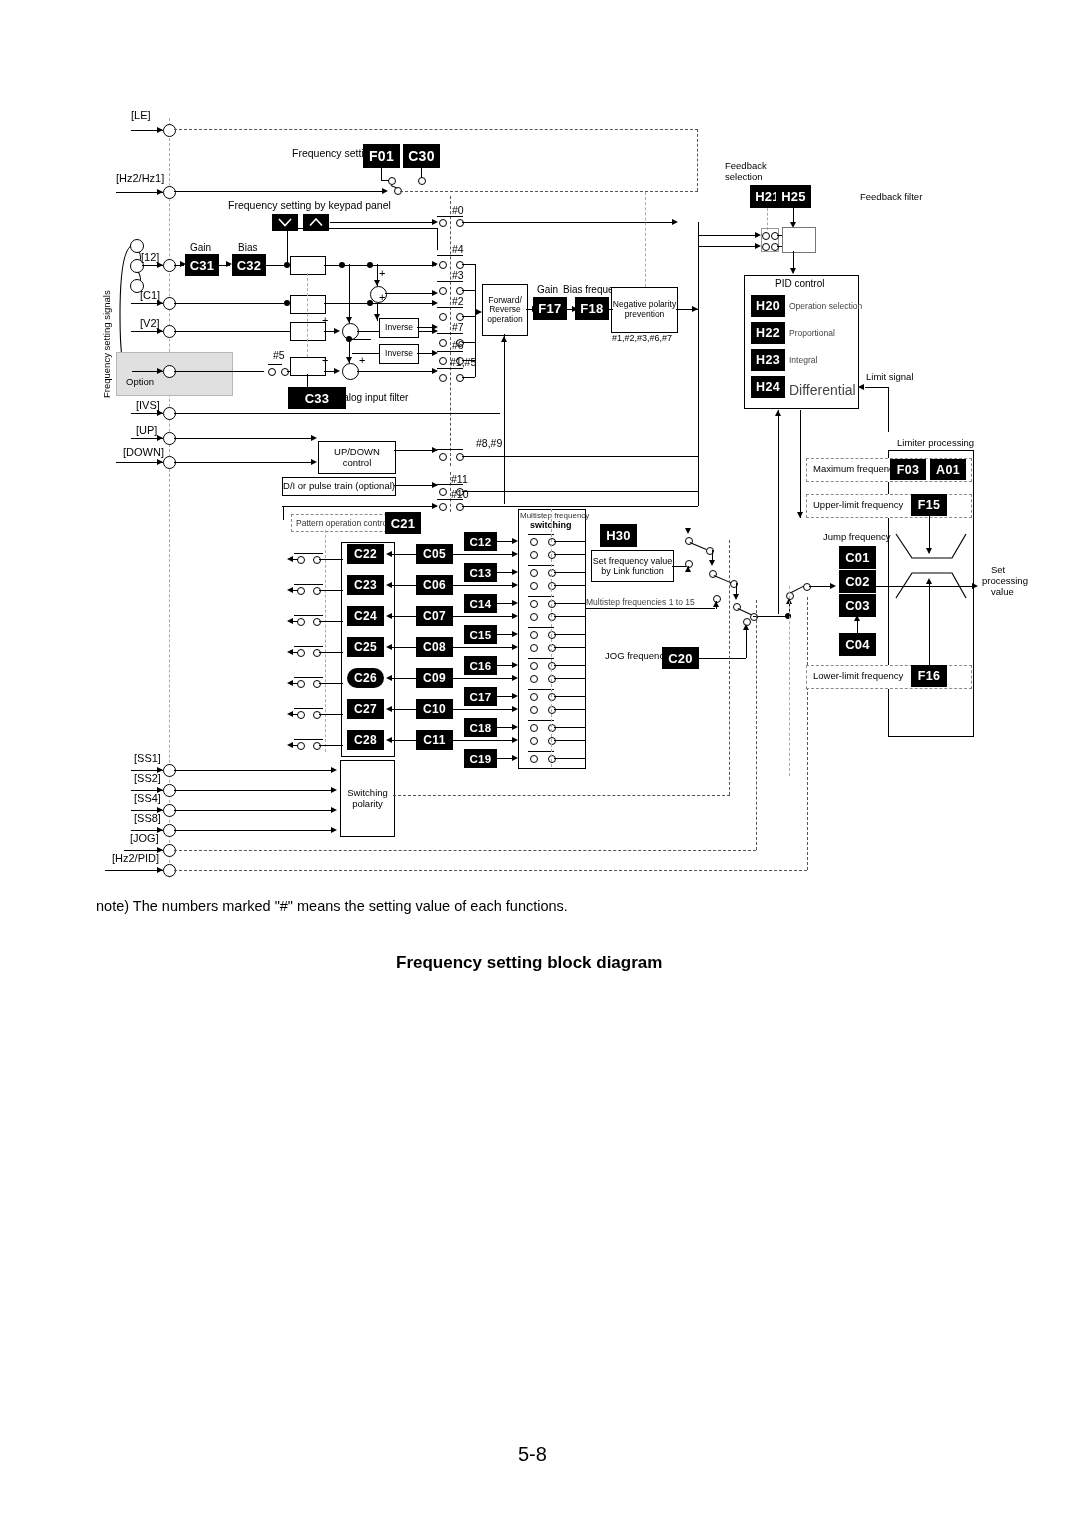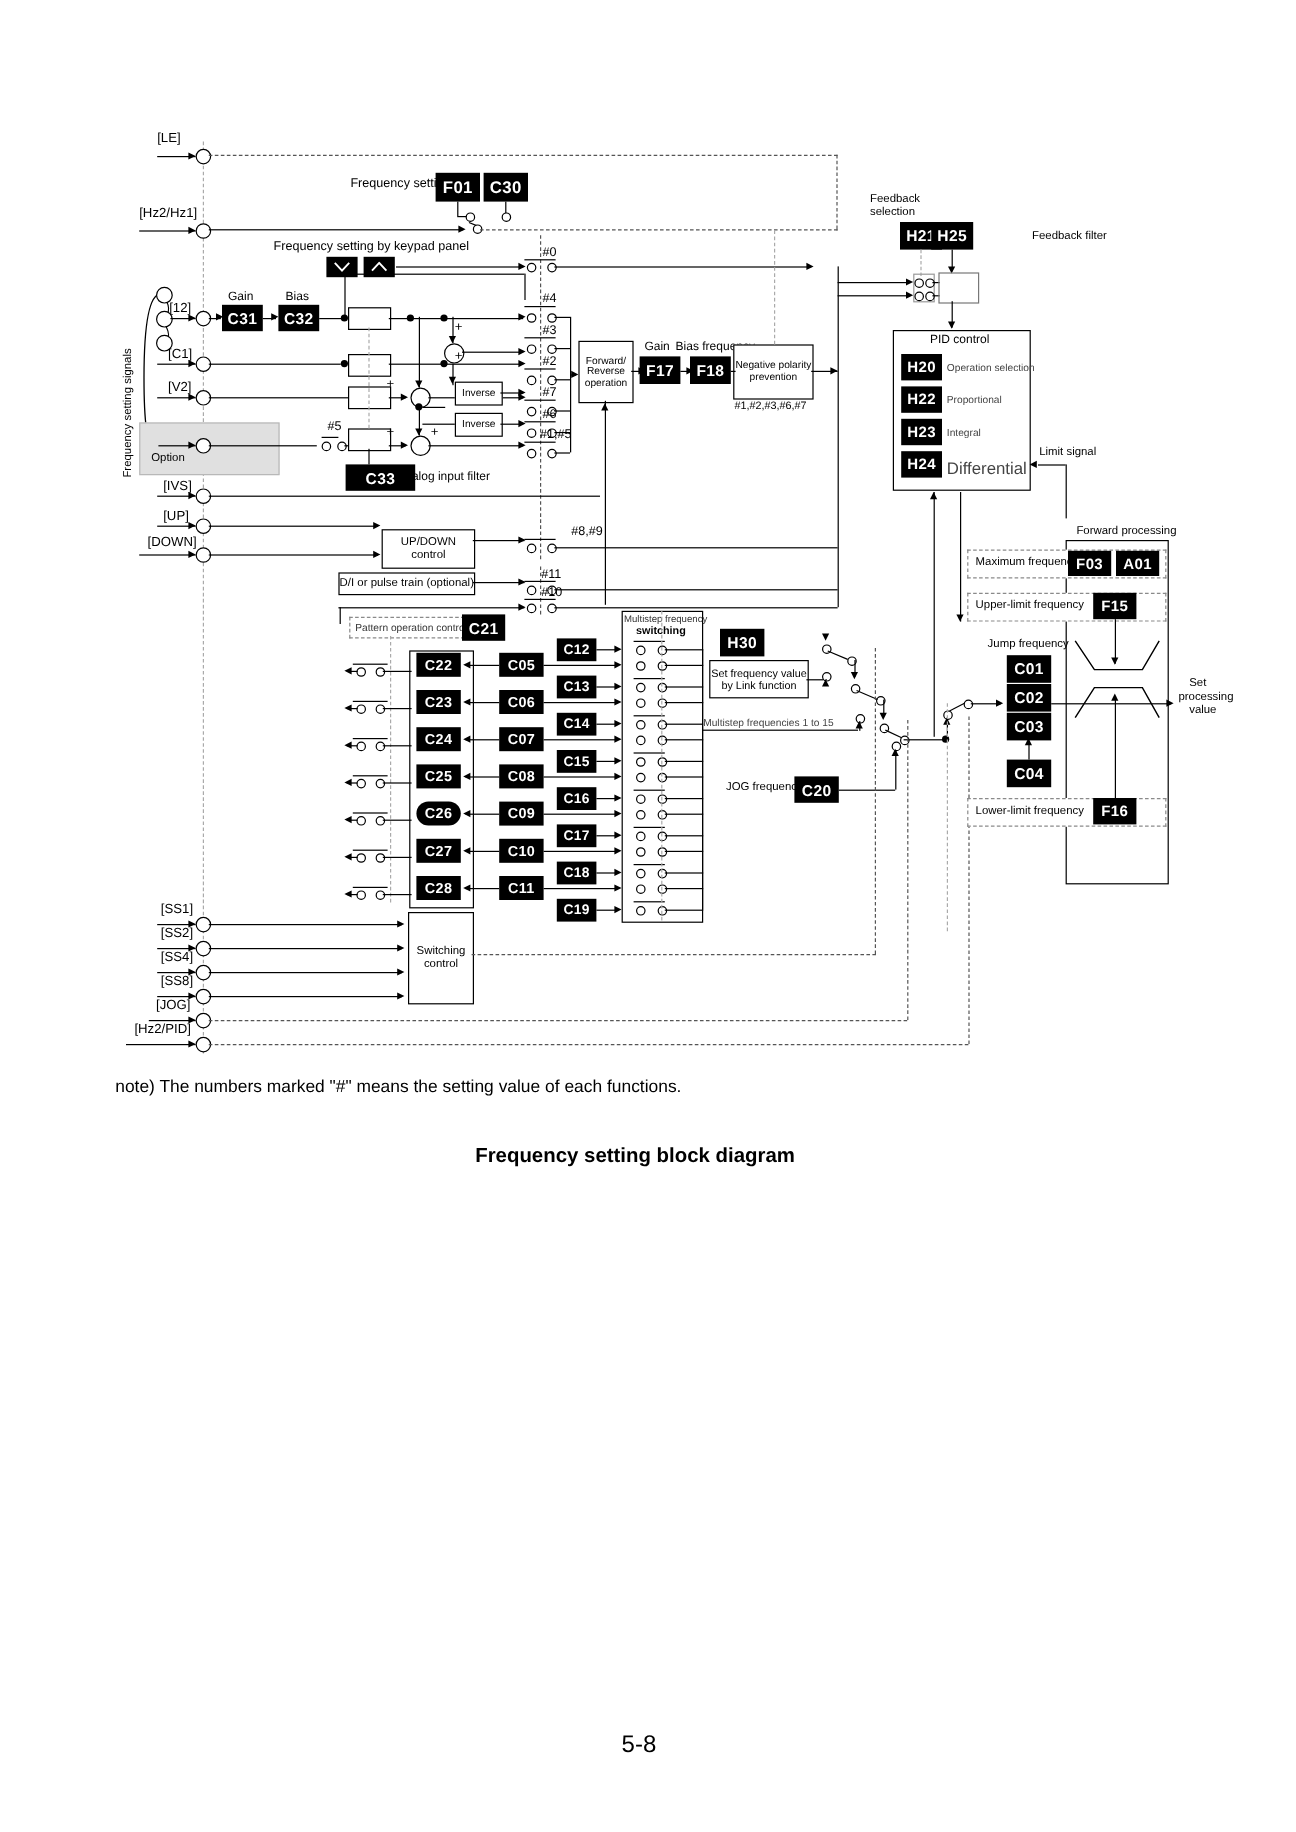--- a/index.html
+++ b/index.html
@@ -592,21 +592,21 @@
 
     <div class="lbl" style="left:134px;top:813px;font-size:11px;">[SS8]</div>
     <div class="hline" style="left:131px;top:830px;width:32px;"></div>
     <div class="arr arr-r" style="left:157px;top:826.5px;"></div>
     <div class="term" style="left:163px;top:824px;"></div>
     <div class="hline" style="left:174px;top:830px;width:161px;"></div>
     <div class="arr arr-r" style="left:331px;top:826.5px;"></div>
 
     <div class="boxw" style="left:340px;top:760px;width:53px;height:75px;font-size:9.5px;flex-direction:column;">
       <div>Switching</div>
-      <div>control</div>
+      <div>polarity</div>
     </div>
     <div class="hdash" style="left:393px;top:795px;width:337px;"></div>
     <div class="vdash" style="left:729px;top:540px;height:255px;"></div>
 
     <div class="lbl" style="left:130px;top:833px;font-size:11px;">[JOG]</div>
     <div class="hline" style="left:124px;top:850px;width:39px;"></div>
     <div class="arr arr-r" style="left:157px;top:846.5px;"></div>
     <div class="term" style="left:163px;top:844px;"></div>
     <div class="hdash" style="left:174px;top:850px;width:582px;"></div>
     <div class="vdash" style="left:756px;top:600px;height:250px;"></div>
@@ -651,21 +651,21 @@
     <div class="code" style="left:751px;top:349px;width:34px;height:22px;font-size:12.5px;">H23</div>
     <div class="lbl" style="left:789px;top:356px;font-size:8.5px;color:#444;">Integral</div>
     <div class="code" style="left:751px;top:376px;width:34px;height:22px;font-size:12.5px;">H24</div>
     <div class="lbl" style="left:789px;top:383px;font-size:14px;color:#444;">Differential</div>
 
     <div class="lbl" style="left:866px;top:372px;font-size:9.5px;">Limit signal</div>
     <div class="hline" style="left:865px;top:387px;width:23px;"></div>
     <div class="arr arr-l" style="left:858px;top:383.5px;"></div>
     <div class="vline" style="left:888px;top:387px;height:45px;"></div>
 
-    <div class="lbl" style="left:897px;top:438px;font-size:9.5px;">Forward processing</div>
+    <div class="lbl" style="left:897px;top:438px;font-size:9.5px;">Limiter processing</div>
     <div class="boxplain" style="left:888px;top:450px;width:84px;height:285px;"></div>
 
     <div class="boxdash" style="left:806px;top:458px;width:164px;height:22px;">
       <span class="lbl" style="left:6px;top:5px;font-size:9.5px;position:absolute;">Maximum frequency</span>
     </div>
     <div class="code" style="left:890px;top:459px;width:36px;height:21px;font-size:12.5px;">F03</div>
     <div class="code" style="left:930px;top:459px;width:36px;height:21px;font-size:12.5px;">A01</div>
 
     <div class="boxdash" style="left:806px;top:494px;width:164px;height:22px;">
       <span class="lbl" style="left:6px;top:5px;font-size:9.5px;position:absolute;">Upper-limit frequency</span>

